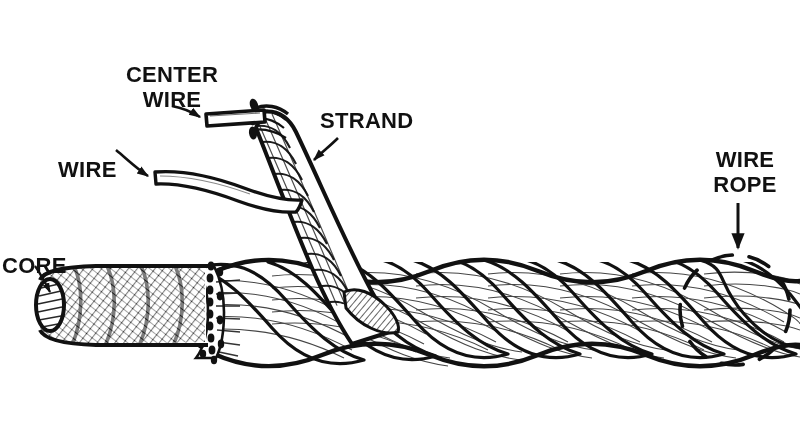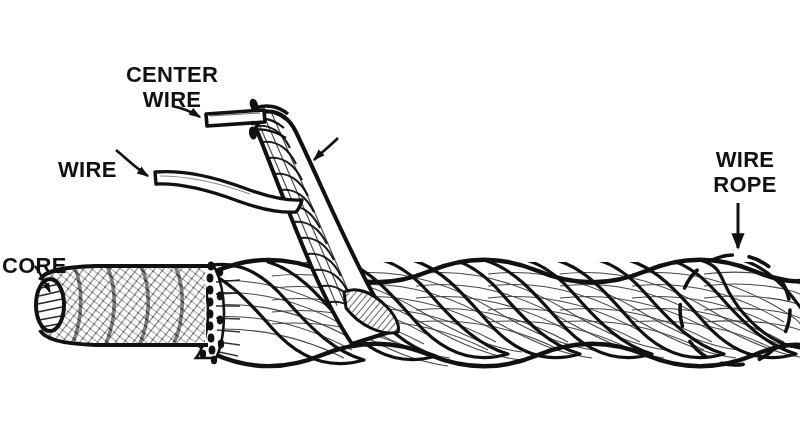--- a/index.html
+++ b/index.html
@@ -355,19 +355,20 @@
 
       <path d="M35,266 C 42,276 46,284 50,292" stroke-width="2.2" marker-end="url(#arrowHeadSm)"></path>
     </g>
   </svg>
 
   <div class="lbl center" id="label-center-wire">CENTER
 WIRE</div>
 
   <div class="lbl left" id="label-wire">WIRE</div>
 
+  <div class="lbl left" id="label-strand">STRAND</div>
 
   <div class="lbl center" id="label-wire-rope">WIRE
 ROPE</div>
 
   <div class="lbl left" id="label-core">CORE</div>
 
 </div>
 
 </body></html>

